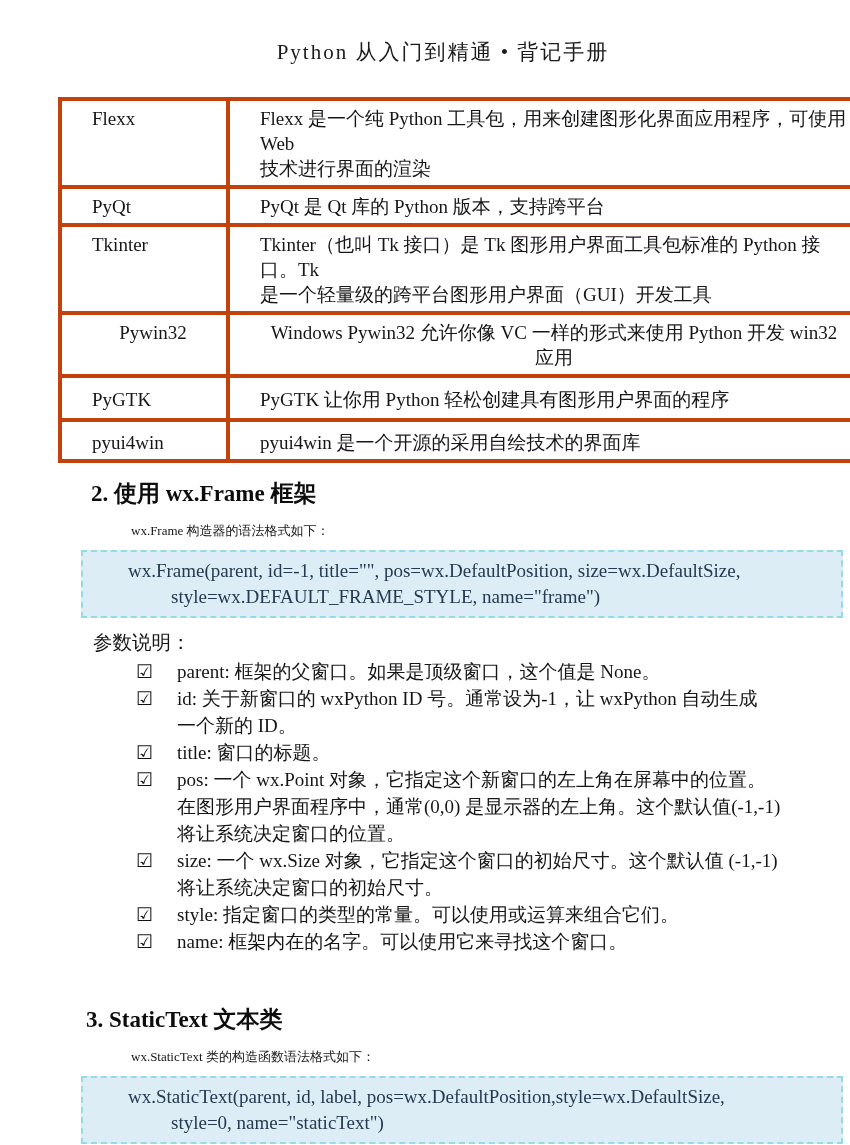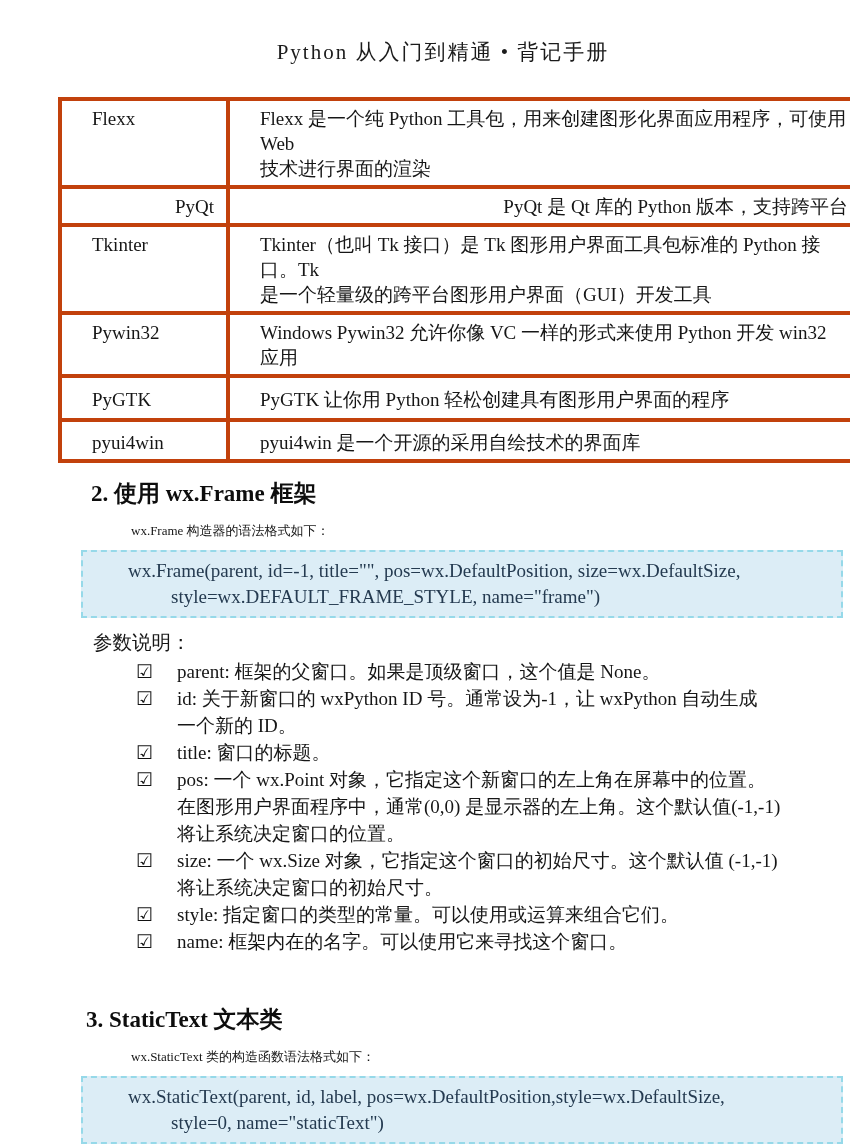--- a/index.html
+++ b/index.html
@@ -33,23 +33,23 @@
     border: 4px solid #c2410c;
     font-size: 19px;
     line-height: 25px;
     vertical-align: top;
     padding: 5px 12px 4px 30px;
   }
   td.col-name { width: 168px; padding-left: 32px; }
   td.col-desc { padding-left: 28px; border-radius: 20px; }
   .pre { white-space: pre-line; }
   tr.r0 td { height: 48px; }
-  tr.r1 td { height: 37px; text-align: right; }
+  tr.r1 td { height: 37px; }
   tr.r2 td { height: 53px; }
-  tr.r3 td { height: 35px; }
+  tr.r3 td { height: 35px; text-align: center; }
   tr.r4 td { height: 44px; padding-top: 9px; }
   tr.r5 td { height: 24px; padding-top: 8px; }
   
   .sec-heading {
     font-size: 23px;
     font-weight: bold;
     margin: 15px 0 0 55px;
     color: #0d0d0d;
   }
   .sec-heading.s3 { margin-left: 50px; }

